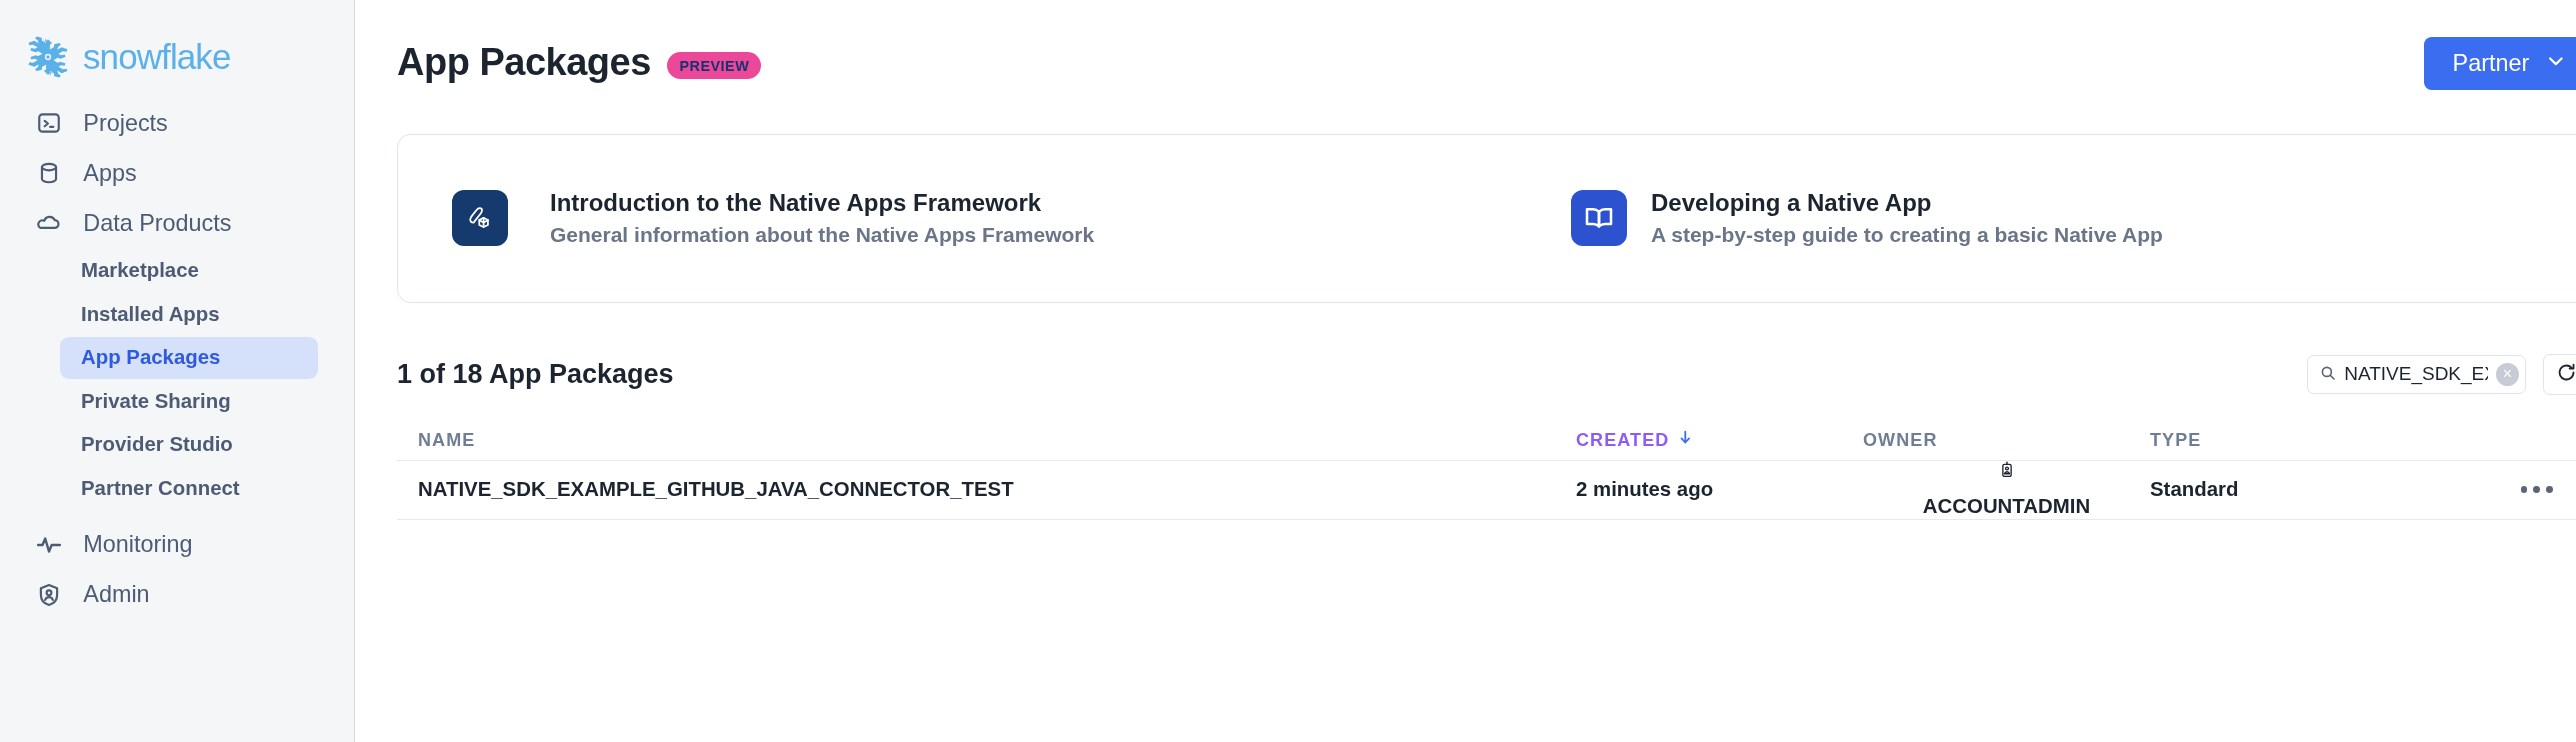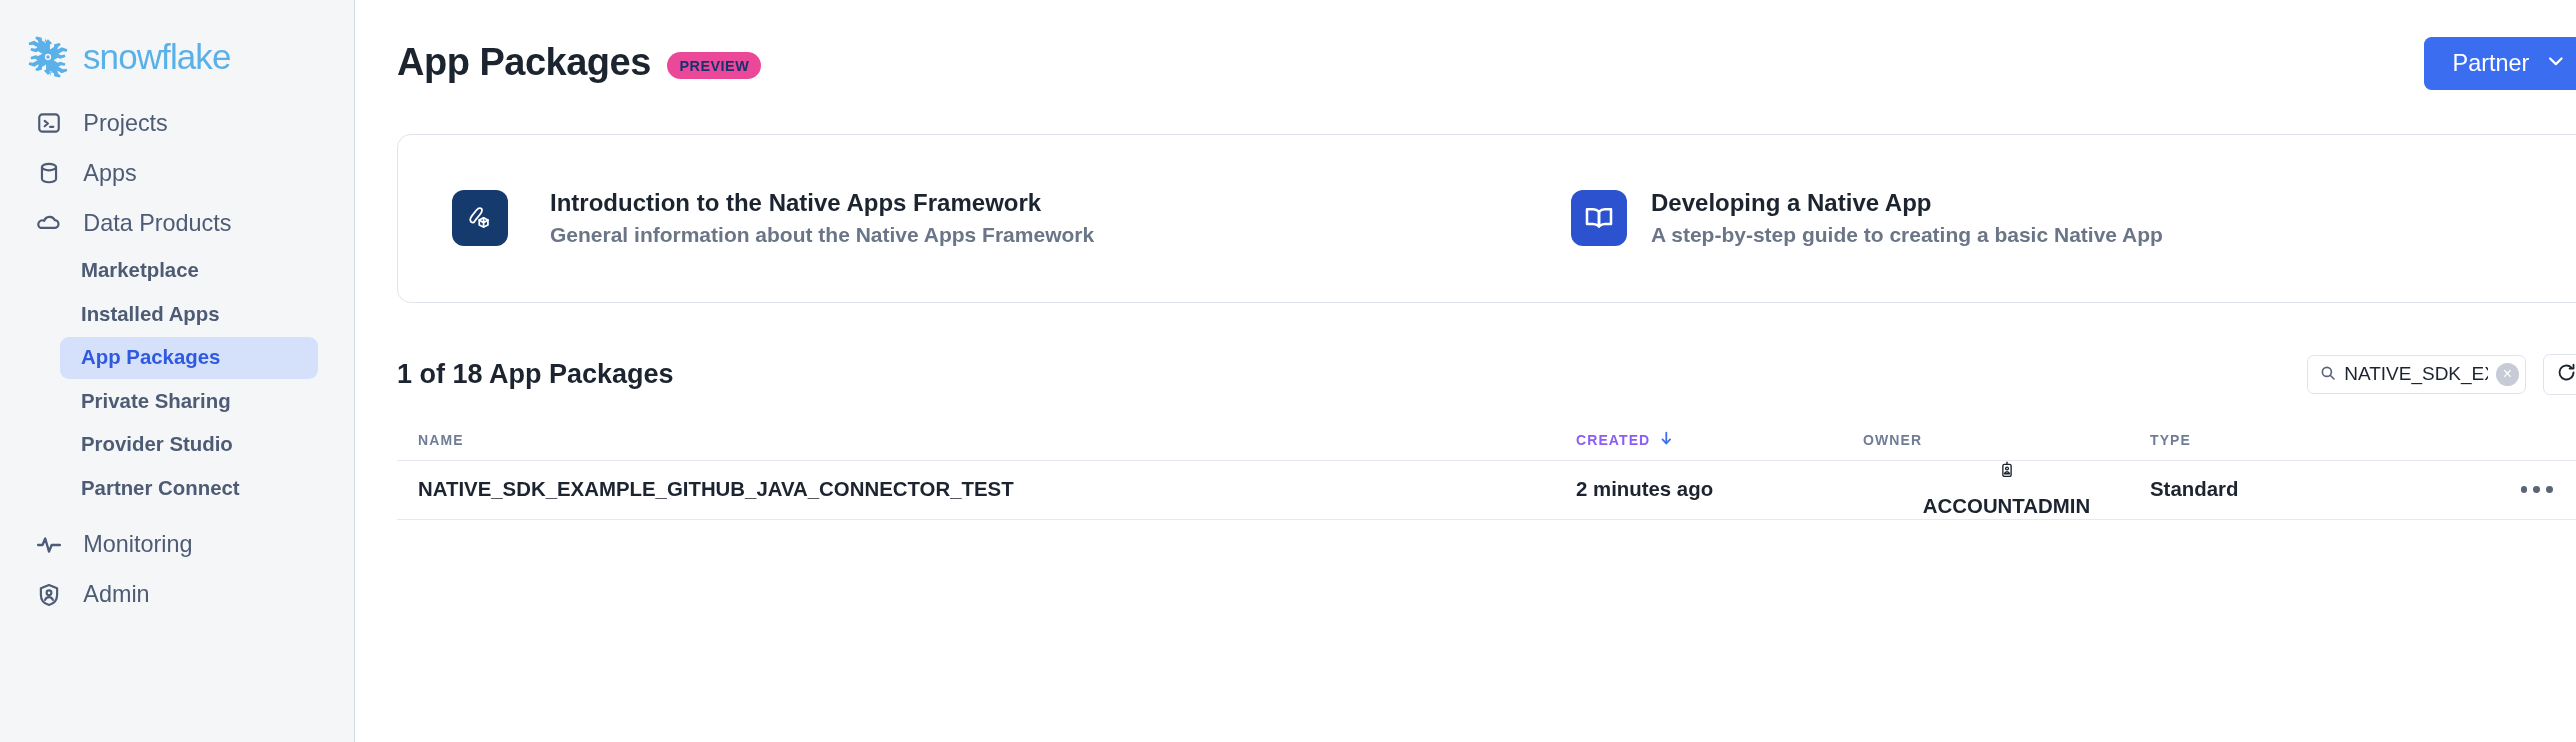--- a/index.html
+++ b/index.html
@@ -125,21 +125,21 @@
   .table { margin: 26px 42px 0 42px; }
   .th-row, .td-row { display: flex; align-items: center; }
   .th-row { height: 39px; }
   .td-row { height: 60px; border-top: 1.5px solid #e6e9ef; border-bottom: 1.5px solid #e6e9ef; }
   .col-name { width: 1179px; padding-left: 21px; }
   .col-created { width: 287px; }
   .col-owner { width: 287px; }
   .col-type { width: 363px; }
   .col-menu { flex: 1 1 auto; display: flex; justify-content: flex-end; padding-right: 29px; }
   .th {
-    font-size: 14px; font-weight: 700; color: #707d96;
+    font-size: 18px; font-weight: 700; color: #707d96;
     letter-spacing: 1.1px; display: flex; align-items: center; gap: 7.6px;
     cursor: pointer;
   }
   .th.sorted { color: #8b5cf6; }
   .td { font-size: 20.4px; color: #1c2430; font-weight: 700; }
   .td.owner { display: flex; align-items: center; gap: 10.6px; flex-direction: column; }
   .kebab { display: flex; gap: 6px; cursor: pointer; padding: 7.6px; }
   .kebab i { width: 6.8px; height: 6.8px; border-radius: 50%; background: #5b6577; display: block; }
 </style>
 </head>

